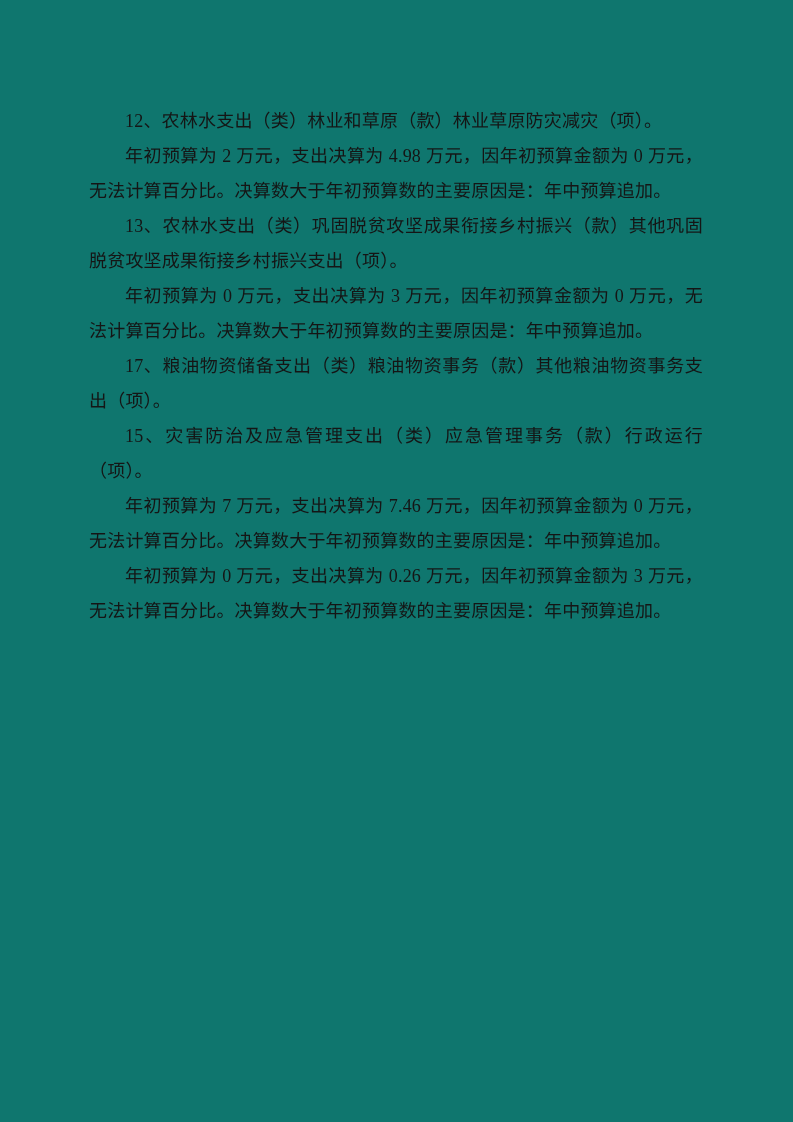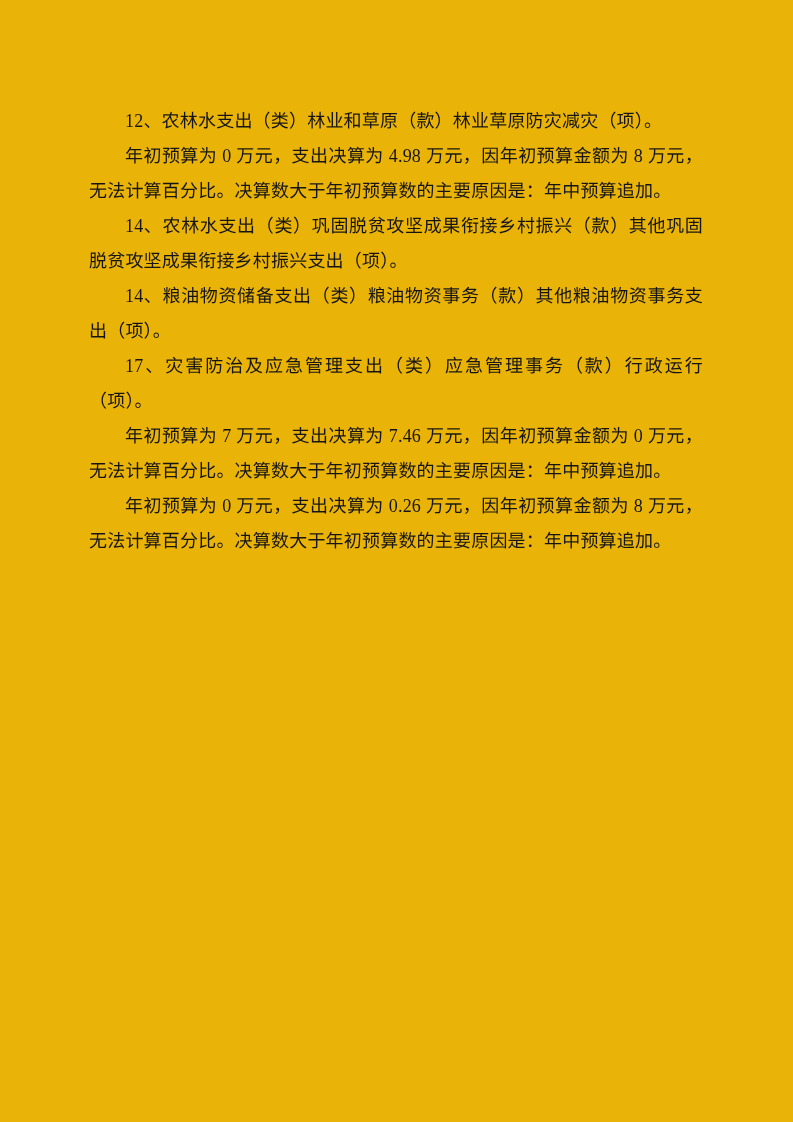--- a/index.html
+++ b/index.html
@@ -4,21 +4,21 @@
 <style>
   html, body {
     margin: 0;
     padding: 0;
     background: #ffffff;
   }
   .page {
     position: relative;
     width: 793px;
     height: 1122px;
-    background: #eab308;
+    background: #0f766e;
     overflow: hidden;
     font-family: "Liberation Serif", "DejaVu Serif", serif;
   }
   .content {
     position: absolute;
     left: 89px;
     top: 104px;
     width: 614px;
   }
   .para {
@@ -33,26 +33,27 @@
     letter-spacing: 0.2px;
   }
 </style>
 </head>
 <body>
 
 <div class="page">
   <div class="content">
 
     <p class="para">12、农林水支出（类）林业和草原（款）林业草原防灾减灾（项）。</p>
-    <p class="para">年初预算为 0 万元，支出决算为 4.98 万元，因年初预算金额为 8 万元，无法计算百分比。决算数大于年初预算数的主要原因是：年中预算追加。</p>
+    <p class="para">年初预算为 2 万元，支出决算为 4.98 万元，因年初预算金额为 0 万元，无法计算百分比。决算数大于年初预算数的主要原因是：年中预算追加。</p>
 
-    <p class="para">14、农林水支出（类）巩固脱贫攻坚成果衔接乡村振兴（款）其他巩固脱贫攻坚成果衔接乡村振兴支出（项）。</p>
+    <p class="para">13、农林水支出（类）巩固脱贫攻坚成果衔接乡村振兴（款）其他巩固脱贫攻坚成果衔接乡村振兴支出（项）。</p>
+    <p class="para">年初预算为 0 万元，支出决算为 3 万元，因年初预算金额为 0 万元，无法计算百分比。决算数大于年初预算数的主要原因是：年中预算追加。</p>
 
-    <p class="para">14、粮油物资储备支出（类）粮油物资事务（款）其他粮油物资事务支出（项）。</p>
+    <p class="para">17、粮油物资储备支出（类）粮油物资事务（款）其他粮油物资事务支出（项）。</p>
 
-    <p class="para">17、灾害防治及应急管理支出（类）应急管理事务（款）行政运行（项）。</p>
+    <p class="para">15、灾害防治及应急管理支出（类）应急管理事务（款）行政运行（项）。</p>
     <p class="para">年初预算为 7 万元，支出决算为 7.46 万元，因年初预算金额为 0 万元，无法计算百分比。决算数大于年初预算数的主要原因是：年中预算追加。</p>
 
-    <p class="para">年初预算为 0 万元，支出决算为 0.26 万元，因年初预算金额为 8 万元，无法计算百分比。决算数大于年初预算数的主要原因是：年中预算追加。</p>
+    <p class="para">年初预算为 0 万元，支出决算为 0.26 万元，因年初预算金额为 3 万元，无法计算百分比。决算数大于年初预算数的主要原因是：年中预算追加。</p>
 
 
   </div>
 </div>
 
 </body></html>

